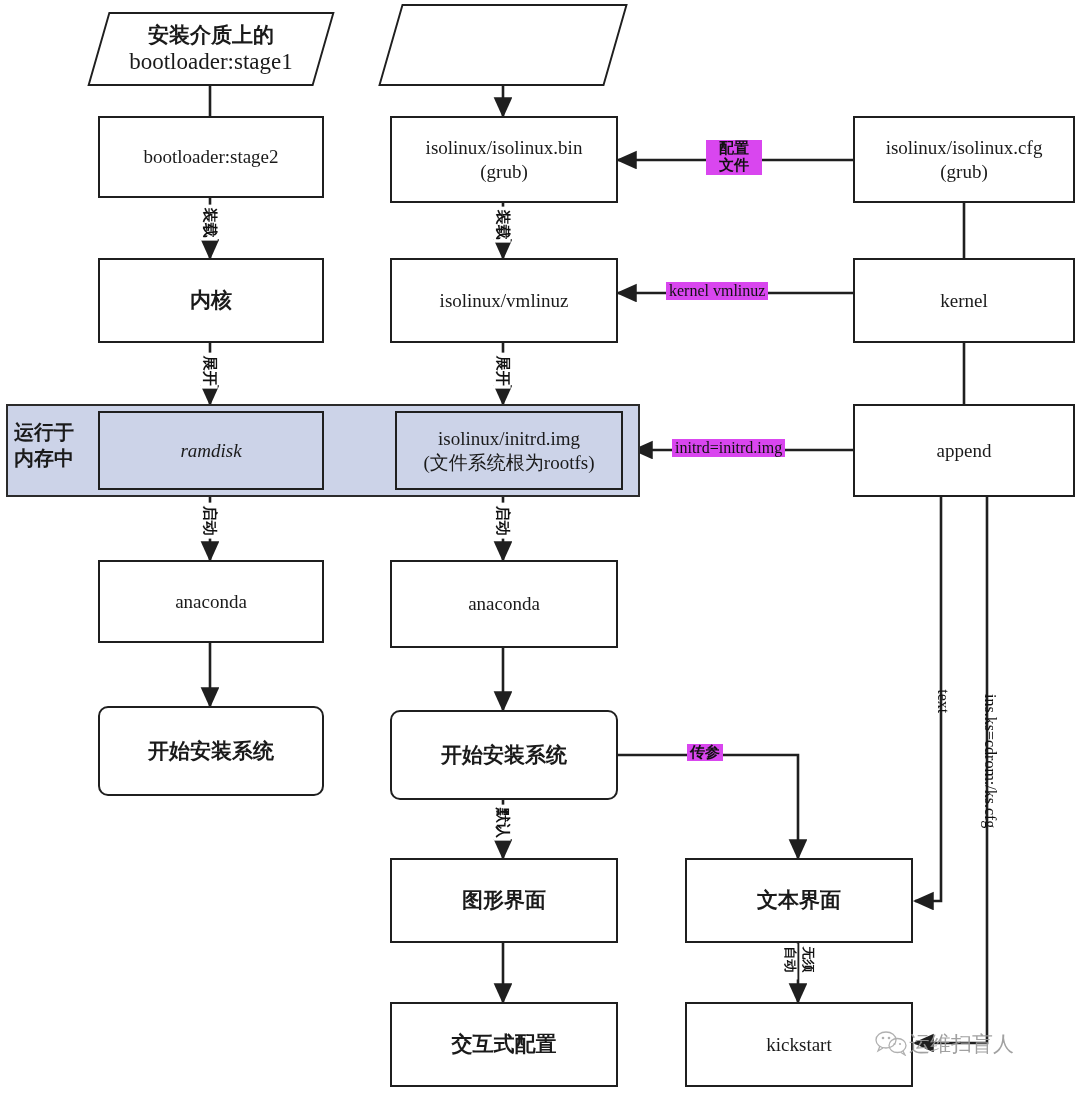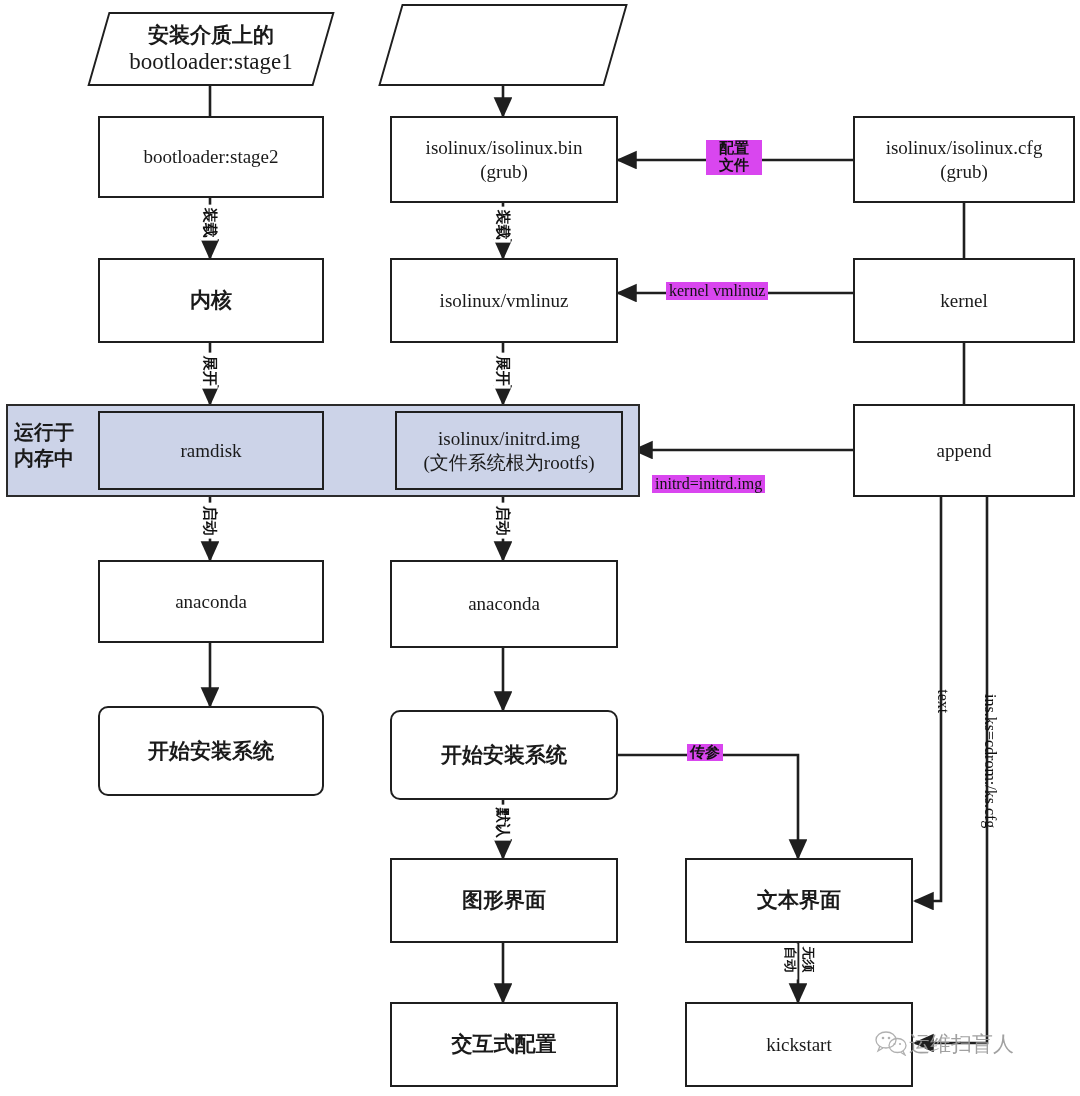--- a/index.html
+++ b/index.html
@@ -184,21 +184,21 @@
   </div>
 
   <div class="node" style="left:98px; top:116px; width:226px; height:82px;">
     <span>bootloader:stage2</span>
   </div>
 
   <div class="node cjk" style="left:98px; top:258px; width:226px; height:85px;">
     <span>内核</span>
   </div>
 
-  <div class="node inmem" style="left:98px; top:411px; width:226px; height:79px;">
+  <div class="node inmem" style="left:98px; top:411px; width:226px; height:79px;font-style:italic;">
     <span>ramdisk</span>
   </div>
 
   <div class="node" style="left:98px; top:560px; width:226px; height:83px;">
     <span>anaconda</span>
   </div>
 
   <div class="node round cjk" style="left:98px; top:706px; width:226px; height:90px;">
     <span>开始安装系统</span>
   </div>
@@ -276,21 +276,21 @@
 
   <div class="elabel cjk rot-cw" style="left:484px; top:512px; width:30px;">启动</div>
 
   <div class="elabel cjk two" style="left:706px; top:140px; width:50px;">
     <span>配置</span><br>
     <span>文件</span>
   </div>
 
   <div class="elabel" style="left:666px; top:282px;">kernel vmlinuz</div>
 
-  <div class="elabel" style="left:652px; top:439px;margin-top:36px;">initrd=initrd.img</div>
+  <div class="elabel" style="left:672px; top:439px;">initrd=initrd.img</div>
 
   <div class="elabel rot" style="left:905px; top:692px; width:70px; text-align:center;">text</div>
 
   <div class="elabel rot" style="left:897px; top:752px; width:180px; text-align:center;">ins.ks=cdrom:/ks.cfg</div>
 
   <div class="elabel cjk" style="left:687px; top:744px;">传参</div>
 
   <div class="elabel cjk rot-cw" style="left:484px; top:814px; width:30px;">默认</div>
 
   <div class="elabel cjk rot-cw" style="left:772px; top:954px; width:30px; font-size:13px;">自动</div>

